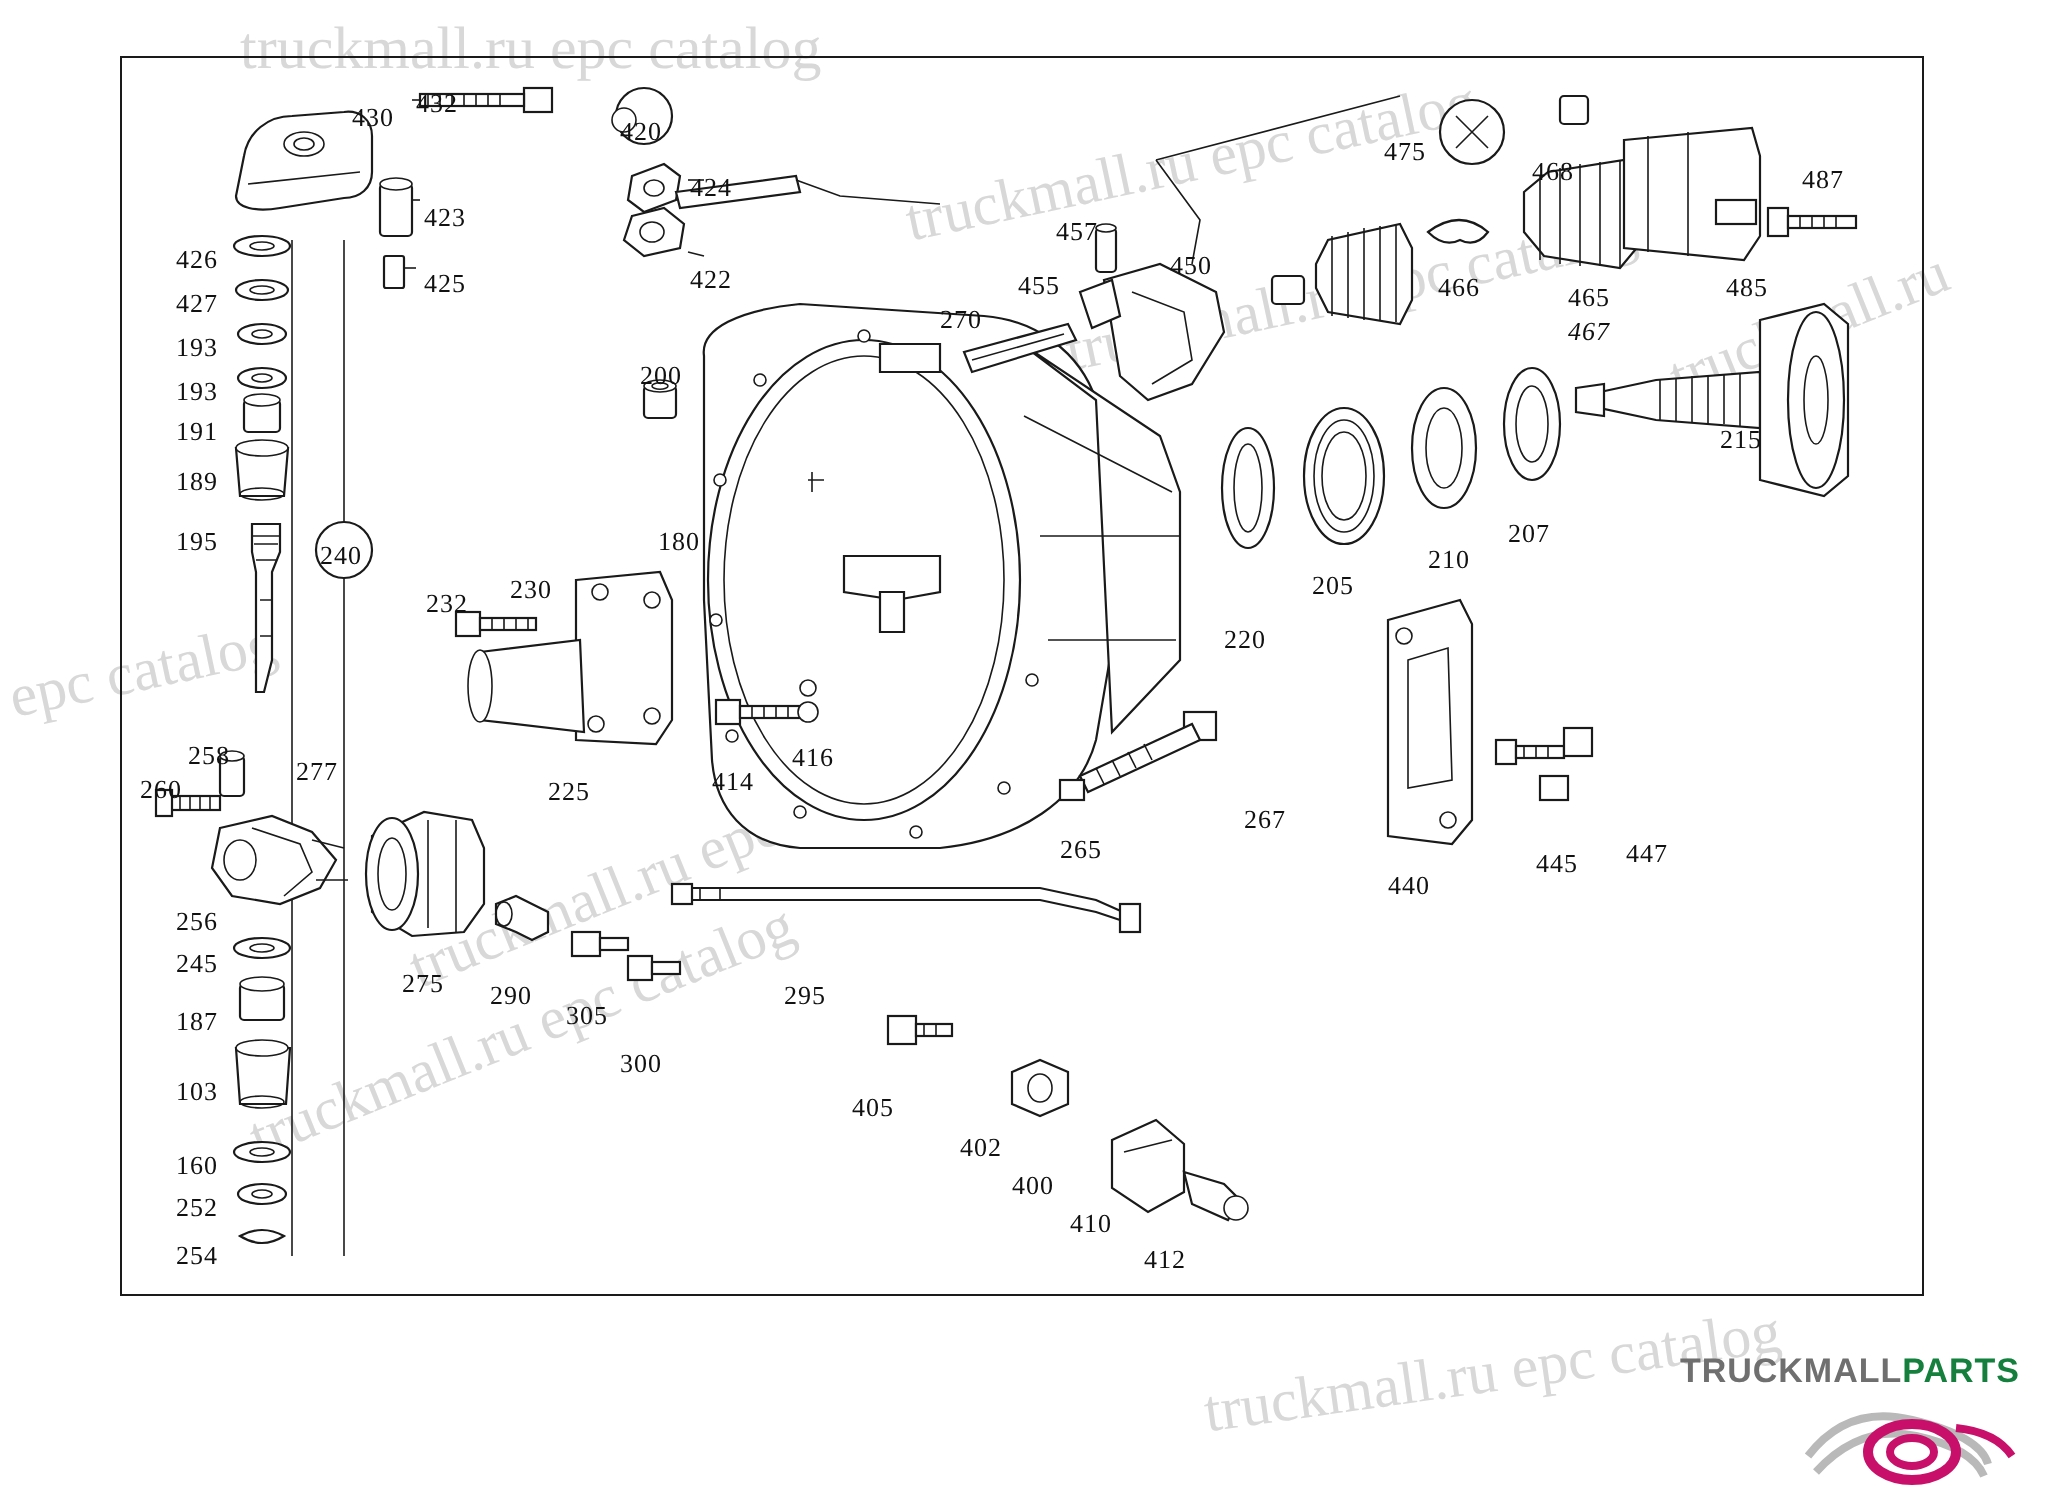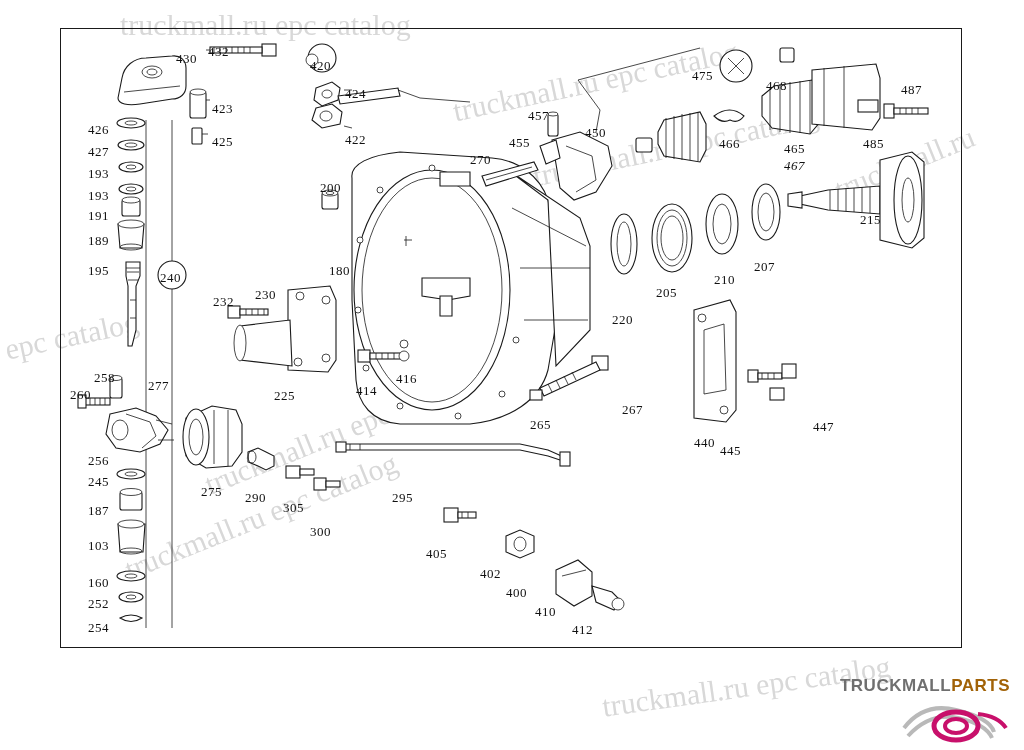--- a/index.html
+++ b/index.html
@@ -39,21 +39,21 @@
   }
   .logo-text{
     position:absolute;
     right:14px;bottom:54px;
     font-family:"Liberation Sans", sans-serif;
     font-size:17px;
     letter-spacing:0.5px;
     font-weight:bold;
     color:#6f6f6f;
   }
-  .logo-text .accent{color:#a16207;}
+  .logo-text .accent{color:#15803d;}
   .logo-swirl{
     position:absolute;
     right:10px;bottom:4px;
     width:120px;height:48px;
   }
   svg.art{position:absolute;left:0;top:0;width:1024px;height:750px;}
   .ln{fill:none;stroke:#1a1a1a;stroke-width:1.1;}
   .ln-t{fill:none;stroke:#1a1a1a;stroke-width:0.8;}
   .fillw{fill:#ffffff;stroke:#1a1a1a;stroke-width:1.1;}
   .fillw-t{fill:#ffffff;stroke:#1a1a1a;stroke-width:0.8;}
@@ -398,21 +398,21 @@
       <div class="label" style="left: 714px; top: 272px;">210</div>
       <div class="label" style="left: 754px; top: 259px;">207</div>
       <div class="label" style="left: 213px; top: 294px;">232</div>
       <div class="label" style="left: 255px; top: 287px;">230</div>
       <div class="label" style="left: 274px; top: 388px;">225</div>
       <div class="label" style="left: 356px; top: 383px;">414</div>
       <div class="label" style="left: 396px; top: 371px;">416</div>
       <div class="label" style="left: 530px; top: 417px;">265</div>
       <div class="label" style="left: 622px; top: 402px; text-align: right;">267</div>
       <div class="label" style="left: 694px; top: 435px;">440</div>
-      <div class="label" style="left: 720px; top: 424px; margin-top: 19px;">445</div>
+      <div class="label" style="left: 768px; top: 424px;">445</div>
       <div class="label" style="left: 783px; top: 419px; margin-left: 30px;">447</div>
       <div class="label" style="left: 94px; top: 370px;">258</div>
       <div class="label" style="left: 70px; top: 387px;">260</div>
       <div class="label" style="left: 148px; top: 378px;">277</div>
       <div class="label" style="left: 88px; top: 453px;">256</div>
       <div class="label" style="left: 88px; top: 474px; text-align: right;">245</div>
       <div class="label" style="left: 88px; top: 503px;">187</div>
       <div class="label" style="left: 88px; top: 538px;">103</div>
       <div class="label" style="left: 88px; top: 575px;">160</div>
       <div class="label" style="left: 88px; top: 596px;">252</div>

